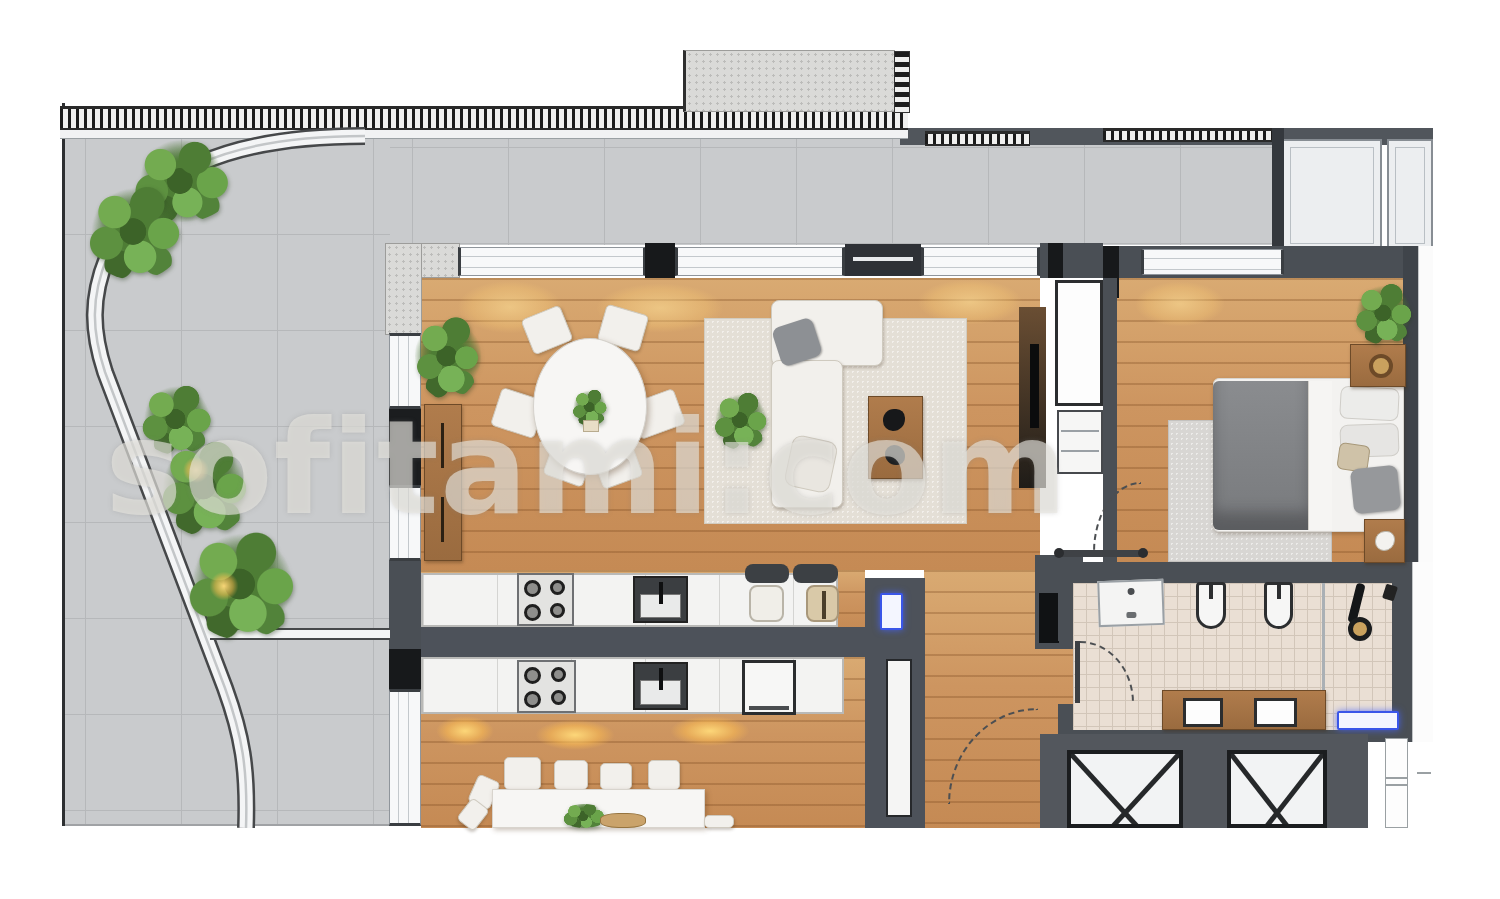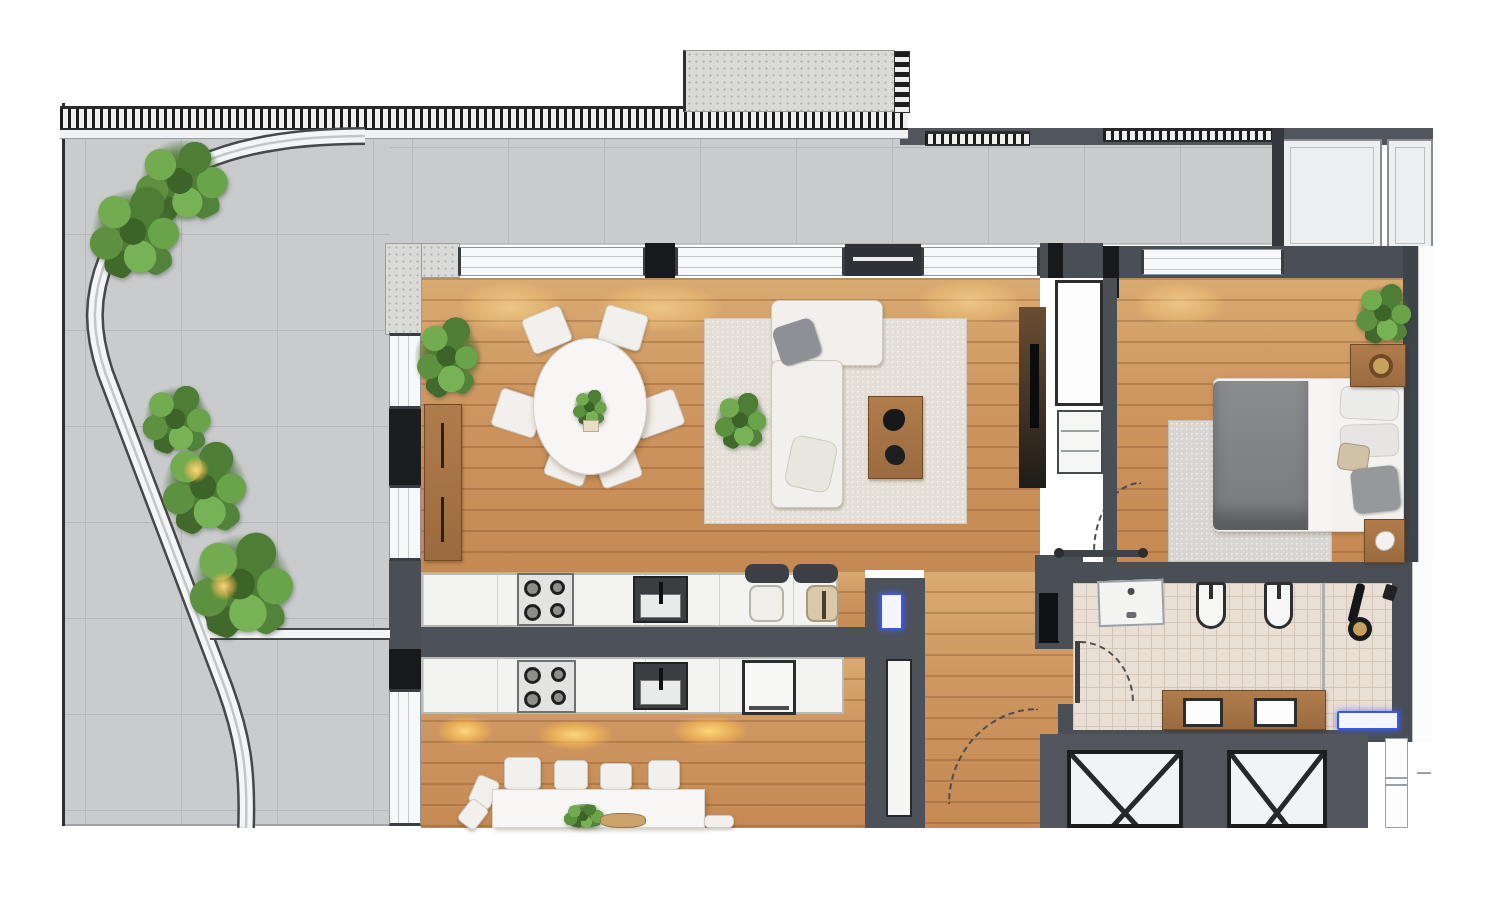--- a/index.html
+++ b/index.html
@@ -304,14 +304,15 @@
   </svg>
 
   <div class="abs plant" style="left:128px;top:140px;width:108px;height:82px;"></div>
   <div class="abs plant" style="left:84px;top:183px;width:102px;height:97px;"></div>
   <div class="abs plant" style="left:138px;top:383px;width:78px;height:72px;"></div>
   <div class="abs plant" style="left:158px;top:437px;width:94px;height:99px;"></div>
   <div class="abs glow" style="left:178px;top:452px;width:36px;height:36px;"></div>
   <div class="abs plant" style="left:183px;top:528px;width:118px;height:112px;"></div>
   <div class="abs glow" style="left:204px;top:566px;width:40px;height:40px;"></div>
 
+  <div id="wm" class="abs">sofitami:com</div>
 
 </div>
 
 </body></html>

